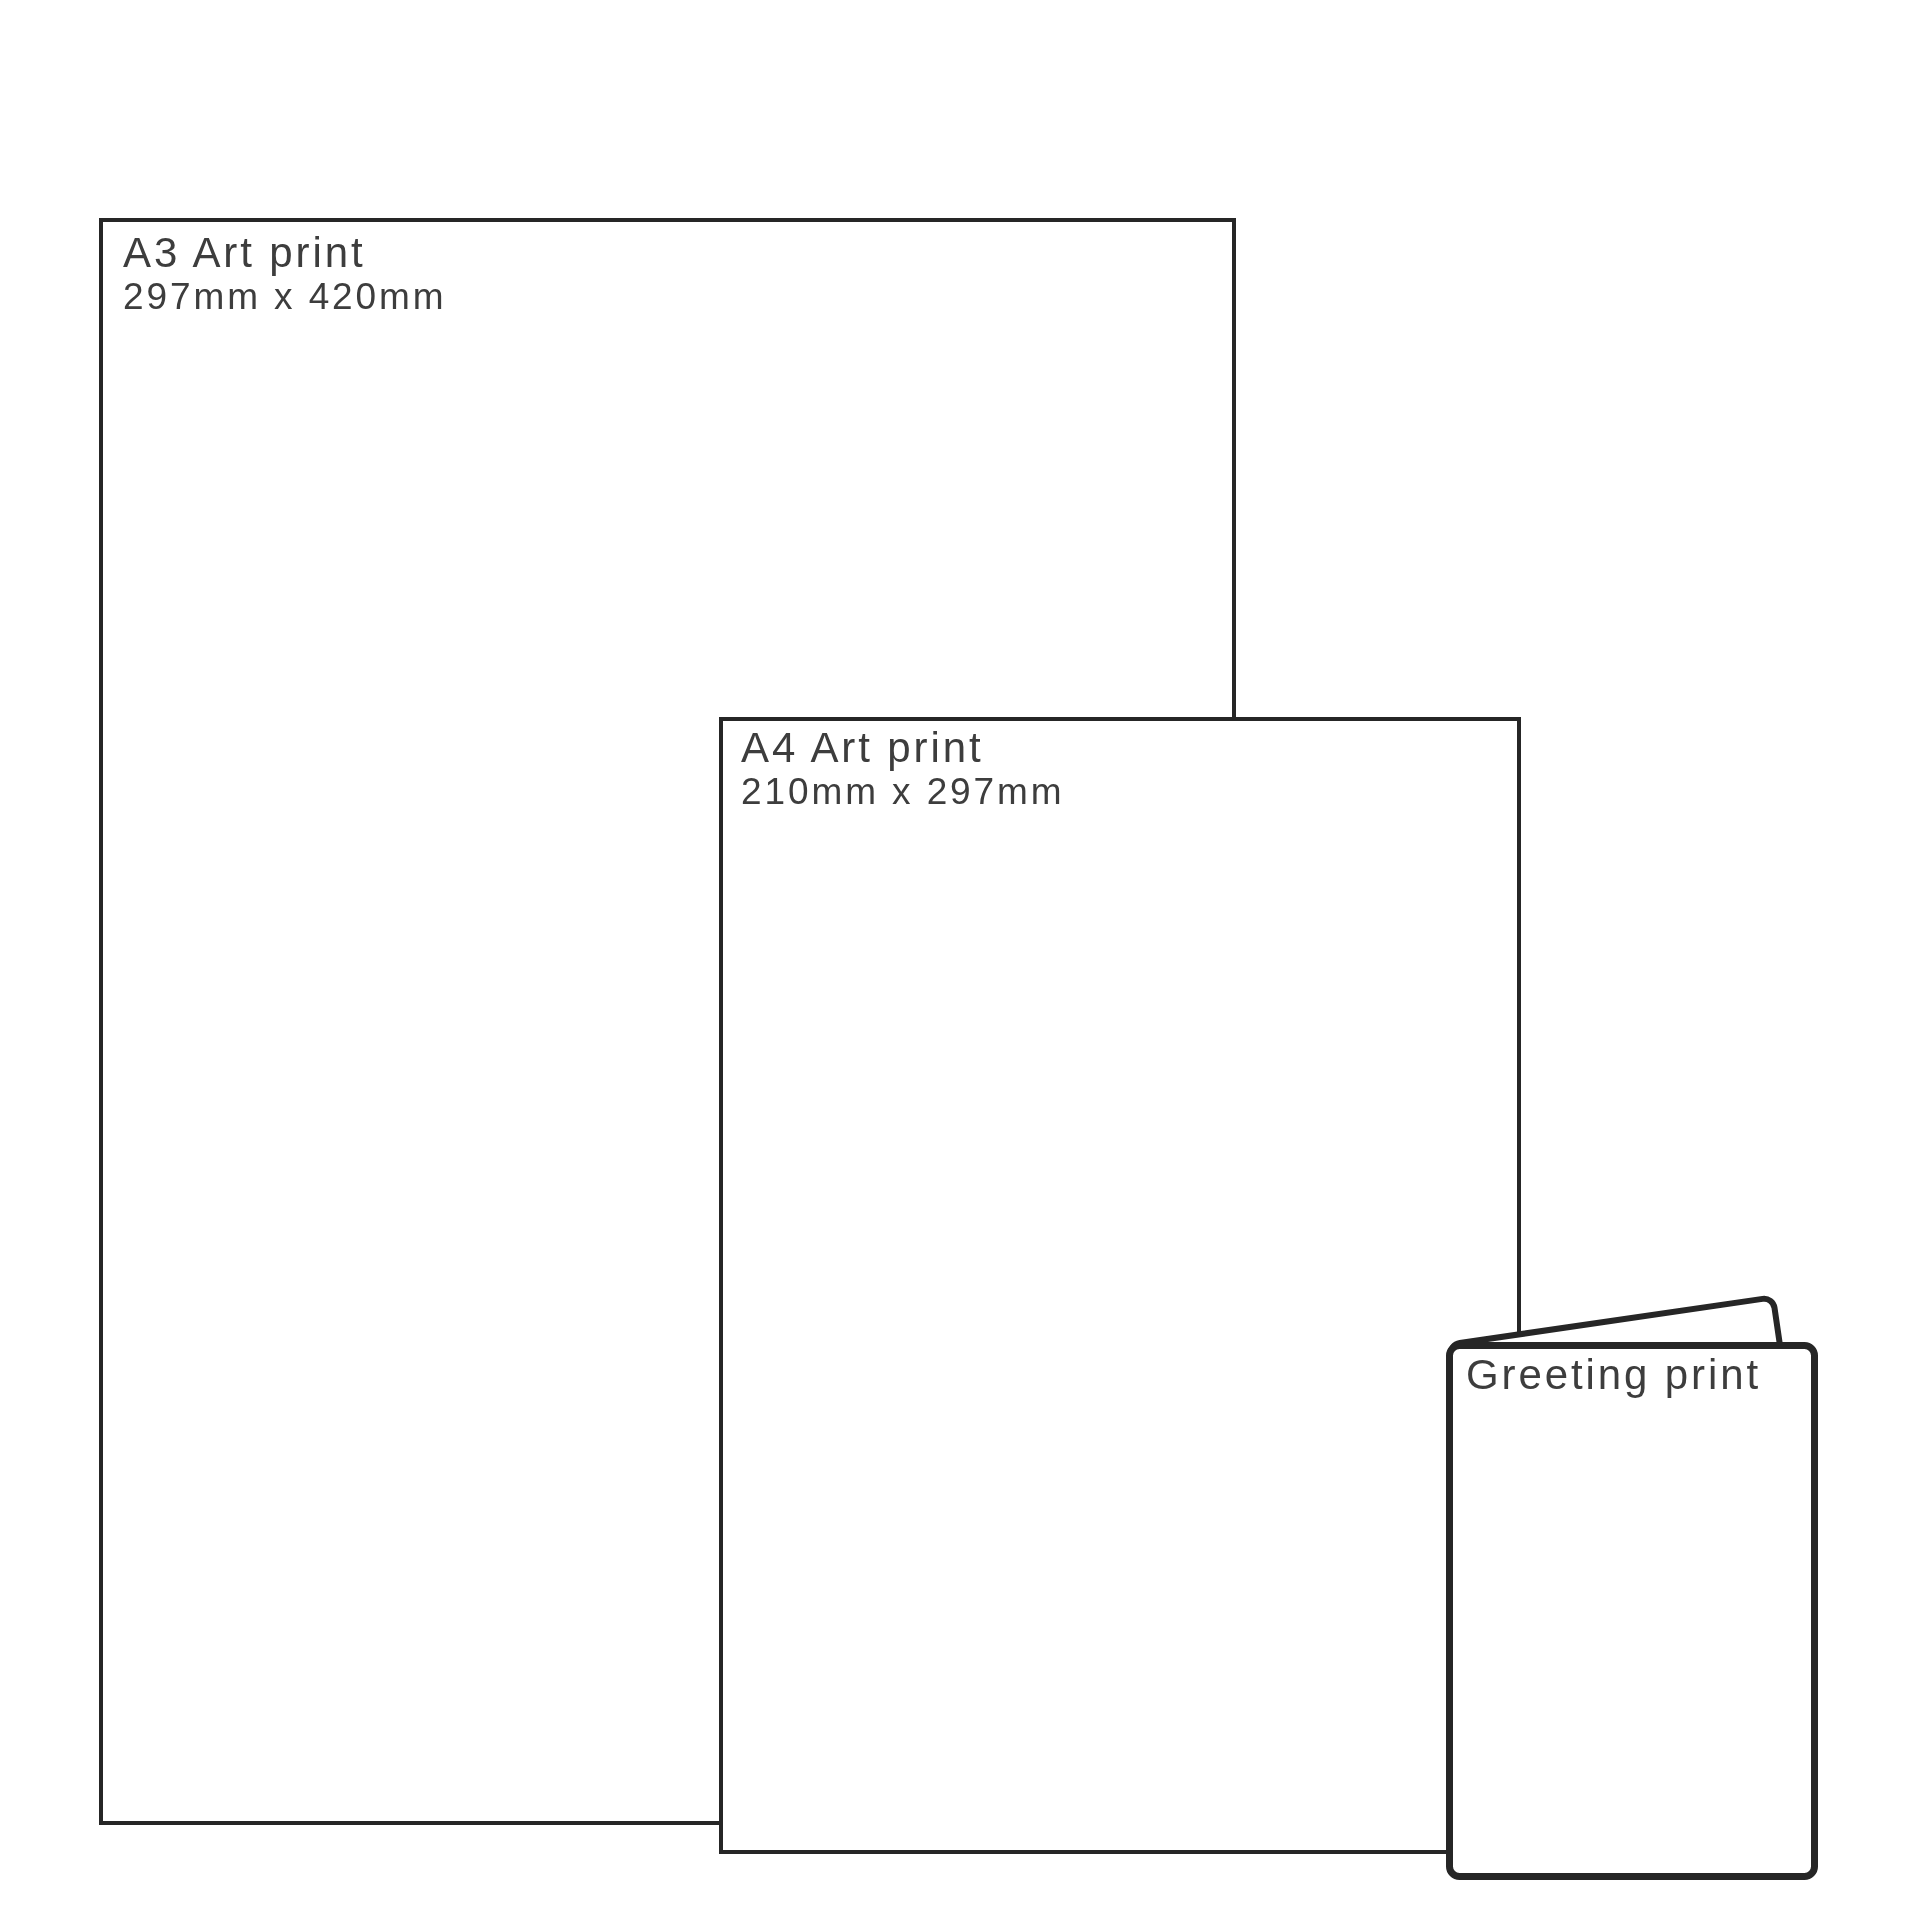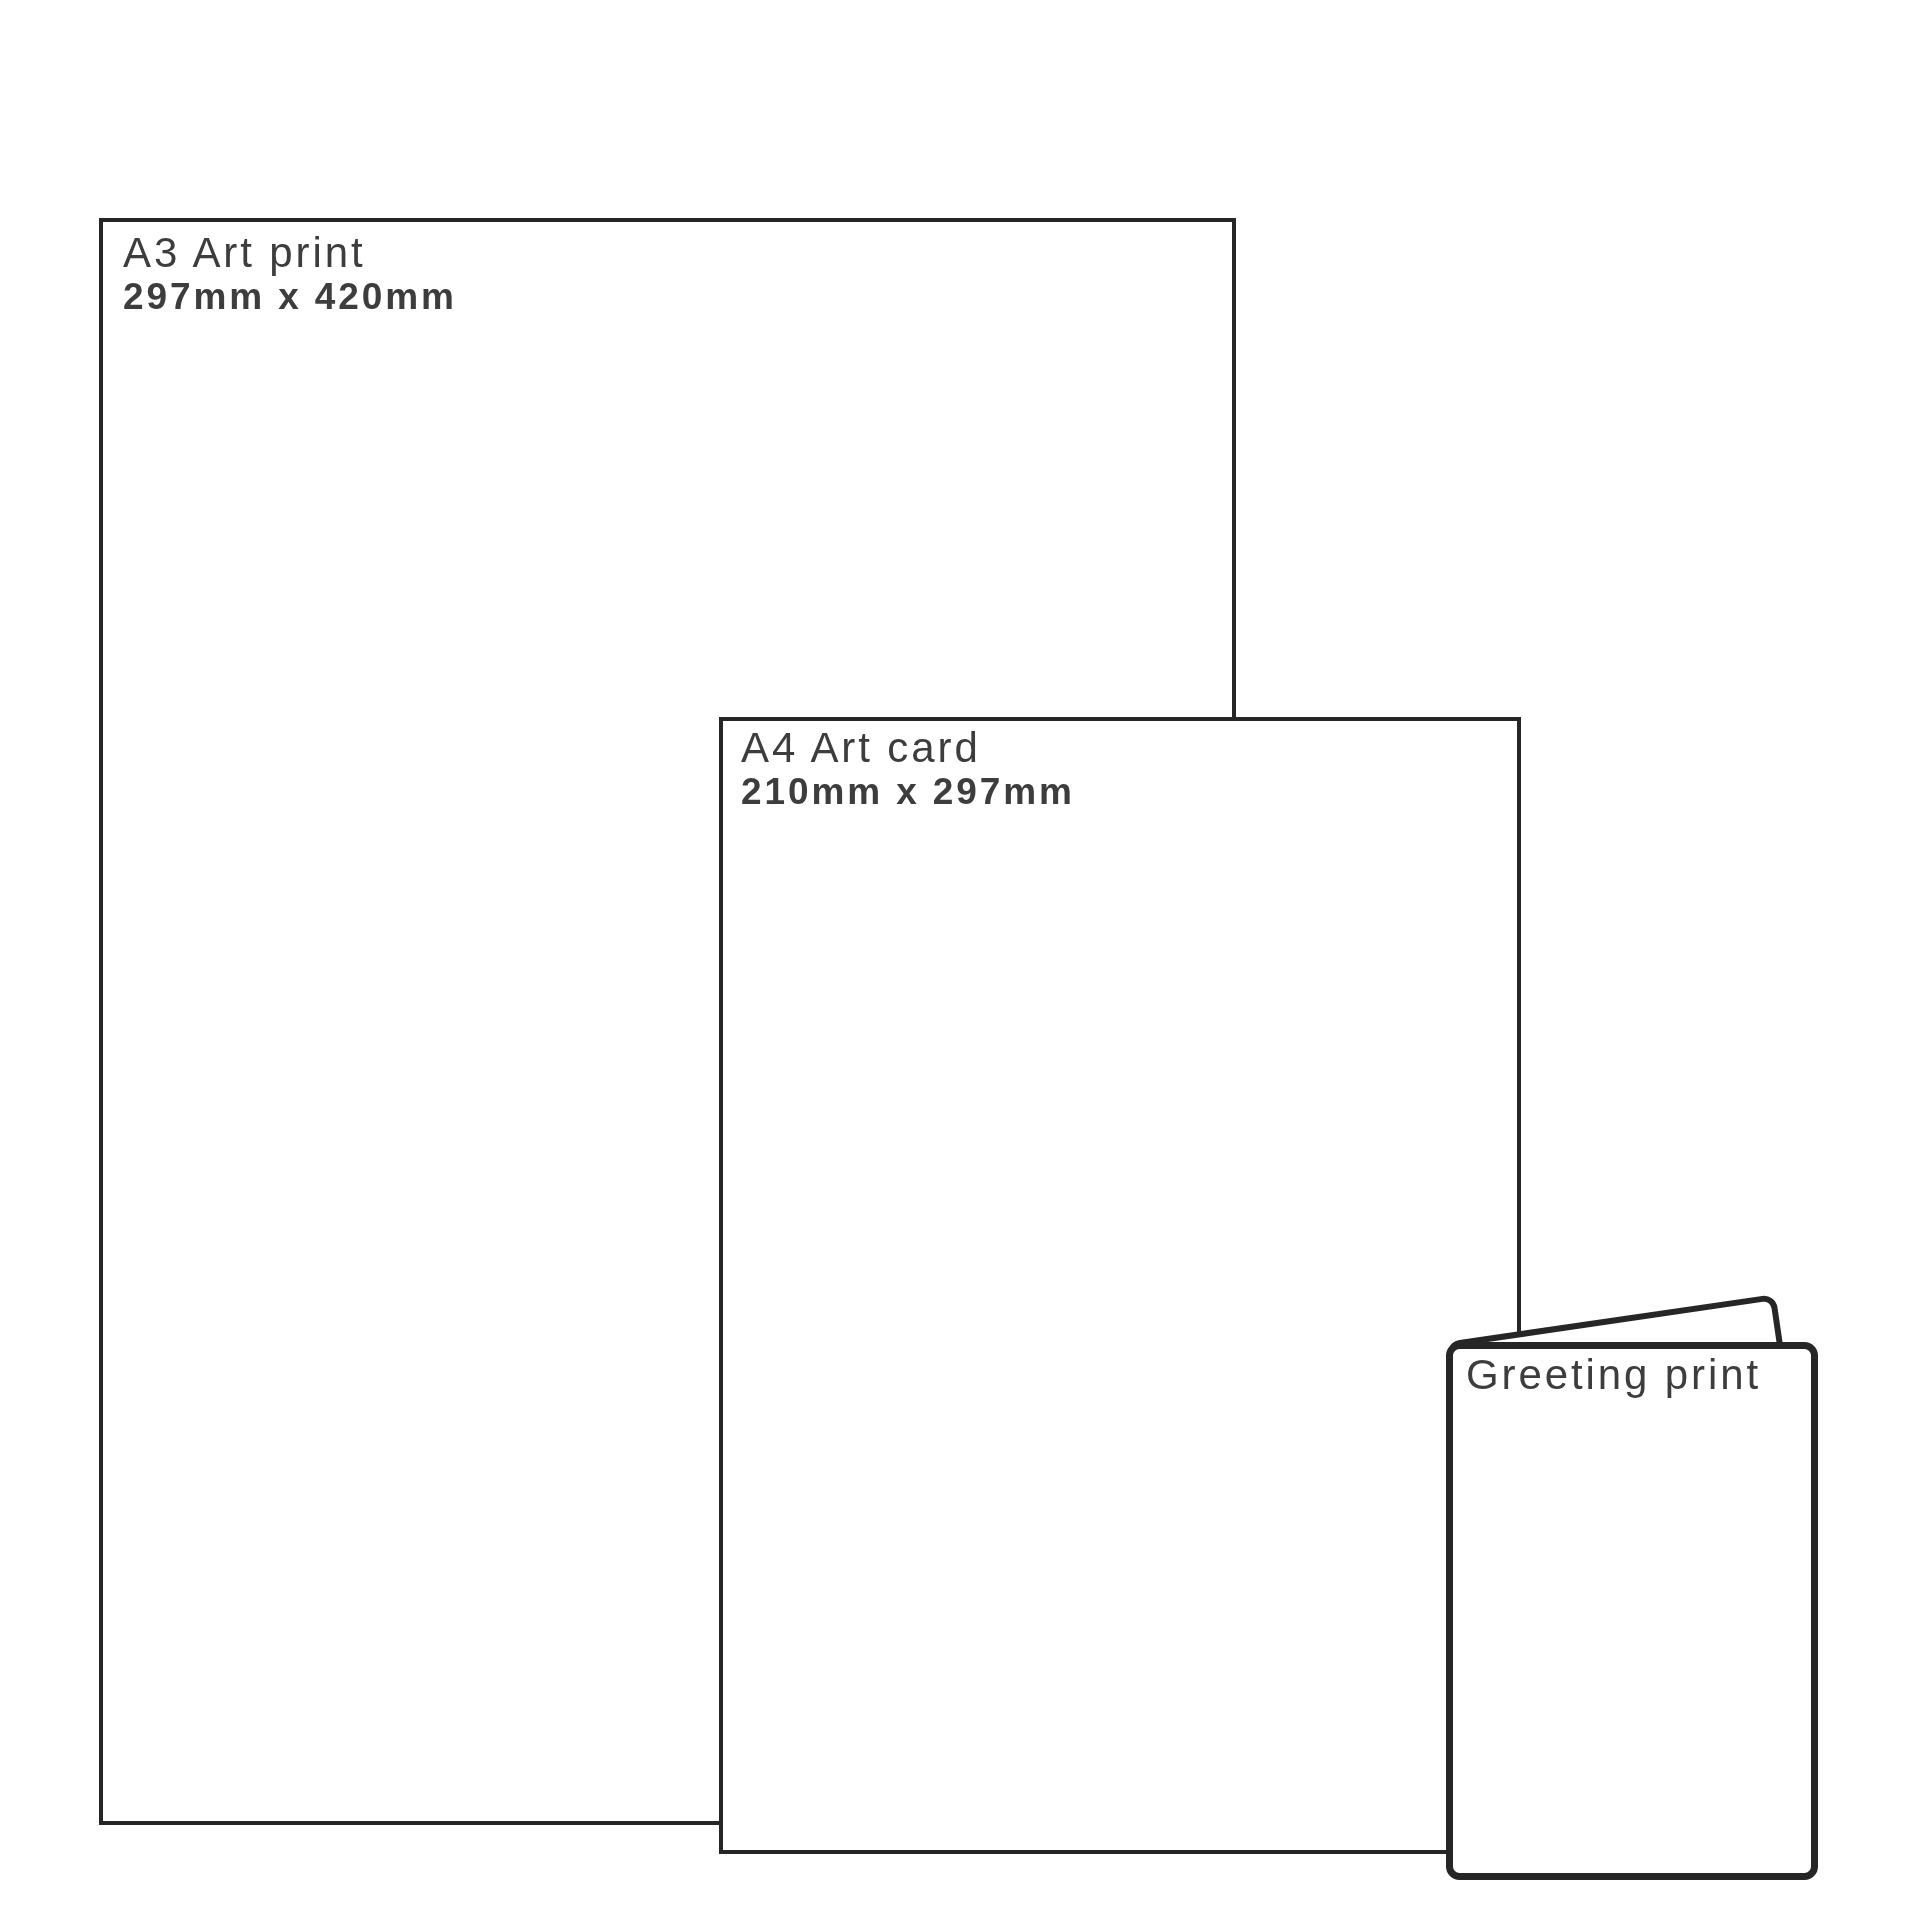--- a/index.html
+++ b/index.html
@@ -74,21 +74,21 @@
     white-space: nowrap;
   }
   .label .title {
     font-size: 42px;
     font-weight: 300;
     line-height: 44px;
     letter-spacing: 2.9px;
   }
   .label .dims {
     font-size: 37px;
-    font-weight: 700;
+    font-weight: 400;
     line-height: 44px;
     letter-spacing: 2.9px;
   }
   .label.a3-label   { left: 123px;  top: 195px;  }
   .label.a4-label   { left: 741px;  top: 690px;  }
   .label.card-label { left: 1466px; top: 1317px; }
   .label.card-label .title { font-size: 42px; }
   .label.card-label .dims  { font-size: 39px; }
 </style>
 </head>
@@ -102,21 +102,21 @@
 
   <div class="card-back"></div>
   <div class="card-front"></div>
 
   <div class="label a3-label">
     <div class="title">A3 Art print</div>
     <div class="dims">297mm x 420mm</div>
   </div>
 
   <div class="label a4-label">
-    <div class="title">A4 Art card</div>
+    <div class="title">A4 Art print</div>
     <div class="dims">210mm x 297mm</div>
   </div>
 
   <div class="label card-label">
     <div class="title">Greeting print</div>
   </div>
 
 </div>
 
 

